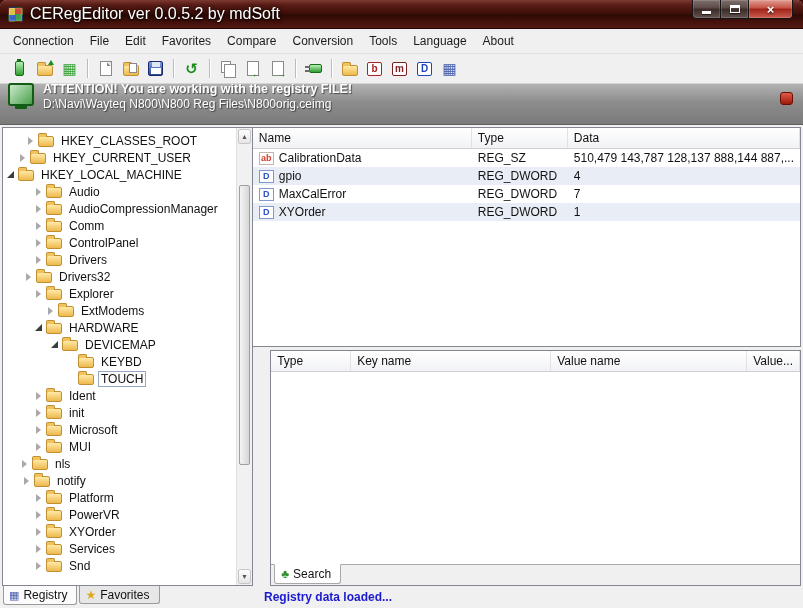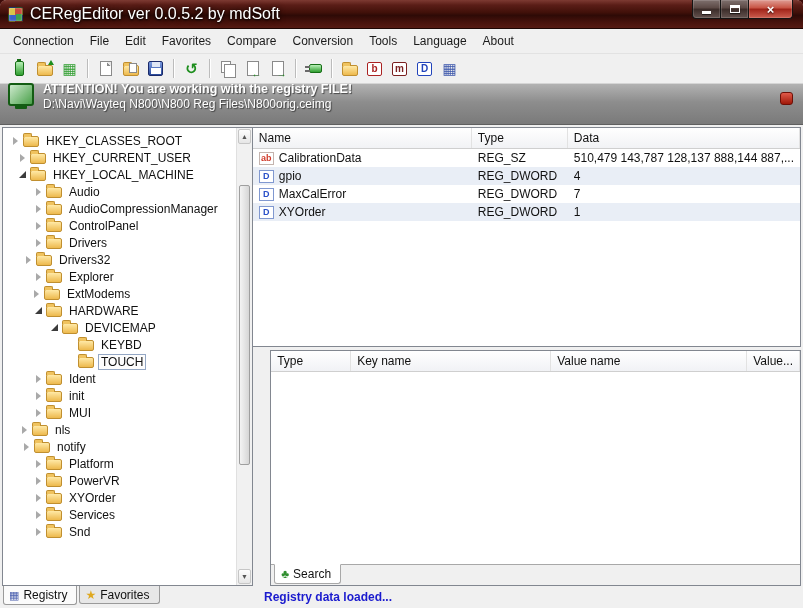--- a/index.html
+++ b/index.html
@@ -237,66 +237,71 @@
       <div class="banner-title" data-name="banner-title">ATTENTION! You are working with the registry FILE!</div>
       <div class="banner-path" data-name="banner-file-path">D:\Navi\Wayteq N800\N800 Reg Files\N800orig.ceimg</div>
     </div>
     <span class="banner-badge" data-name="banner-alert-icon"></span>
   </div>
 
   <div class="content" data-name="main-content">
 
     <div class="tree-panel" data-name="registry-tree-panel">
       <div class="tree-list" data-name="tree-list">
-          <div class="tree-row" data-name="tree-item-hkey-classes-root" style="padding-left: 7px;">
+          <div class="tree-row" data-name="tree-item-hkey-classes-root" style="padding-left: 22px;">
             <span class="exp collapsed" data-name="expander-collapsed-icon"></span>
             <span class="folder" data-name="folder-icon"></span>
             <span class="tree-label" data-name="tree-item-label">HKEY_CLASSES_ROOT</span>
           </div>
           <div class="tree-row" data-name="tree-item-hkey-current-user" style="padding-left: 14px;">
             <span class="exp collapsed" data-name="expander-collapsed-icon"></span>
             <span class="folder" data-name="folder-icon"></span>
             <span class="tree-label" data-name="tree-item-label">HKEY_CURRENT_USER</span>
           </div>
-          <div class="tree-row" data-name="tree-item-hkey-local-machine" style="padding-left: 14px;">
+          <div class="tree-row" data-name="tree-item-hkey-local-machine" style="padding-left: 2px;">
             <span class="exp expanded" data-name="expander-expanded-icon"></span>
             <span class="folder" data-name="folder-icon"></span>
             <span class="tree-label" data-name="tree-item-label">HKEY_LOCAL_MACHINE</span>
           </div>
           <div class="tree-row" data-name="tree-item-audio" style="padding-left: 30px;">
             <span class="exp collapsed" data-name="expander-collapsed-icon"></span>
             <span class="folder" data-name="folder-icon"></span>
             <span class="tree-label" data-name="tree-item-label">Audio</span>
           </div>
           <div class="tree-row" data-name="tree-item-audiocompressionmanager" style="padding-left: 30px;">
             <span class="exp collapsed" data-name="expander-collapsed-icon"></span>
             <span class="folder" data-name="folder-icon"></span>
             <span class="tree-label" data-name="tree-item-label">AudioCompressionManager</span>
           </div>
+          <div class="tree-row" data-name="tree-item-comm" style="padding-left: 30px;">
+            <span class="exp collapsed" data-name="expander-collapsed-icon"></span>
+            <span class="folder" data-name="folder-icon"></span>
+            <span class="tree-label" data-name="tree-item-label">Comm</span>
+          </div>
           <div class="tree-row" data-name="tree-item-controlpanel" style="padding-left: 30px;">
             <span class="exp collapsed" data-name="expander-collapsed-icon"></span>
             <span class="folder" data-name="folder-icon"></span>
             <span class="tree-label" data-name="tree-item-label">ControlPanel</span>
           </div>
           <div class="tree-row" data-name="tree-item-drivers" style="padding-left: 30px;">
             <span class="exp collapsed" data-name="expander-collapsed-icon"></span>
             <span class="folder" data-name="folder-icon"></span>
             <span class="tree-label" data-name="tree-item-label">Drivers</span>
           </div>
           <div class="tree-row" data-name="tree-item-drivers32" style="padding-left: 20px;">
             <span class="exp collapsed" data-name="expander-collapsed-icon"></span>
             <span class="folder" data-name="folder-icon"></span>
             <span class="tree-label" data-name="tree-item-label">Drivers32</span>
           </div>
           <div class="tree-row" data-name="tree-item-explorer" style="padding-left: 30px;">
             <span class="exp collapsed" data-name="expander-collapsed-icon"></span>
             <span class="folder" data-name="folder-icon"></span>
             <span class="tree-label" data-name="tree-item-label">Explorer</span>
           </div>
-          <div class="tree-row" data-name="tree-item-extmodems" style="padding-left: 28px;">
+          <div class="tree-row" data-name="tree-item-extmodems" style="padding-left: 42px;">
             <span class="exp collapsed" data-name="expander-collapsed-icon"></span>
             <span class="folder" data-name="folder-icon"></span>
             <span class="tree-label" data-name="tree-item-label">ExtModems</span>
           </div>
           <div class="tree-row" data-name="tree-item-hardware" style="padding-left: 30px;">
             <span class="exp expanded" data-name="expander-expanded-icon"></span>
             <span class="folder" data-name="folder-icon"></span>
             <span class="tree-label" data-name="tree-item-label">HARDWARE</span>
           </div>
           <div class="tree-row" data-name="tree-item-devicemap" style="padding-left: 46px;">
@@ -316,20 +321,25 @@
           </div>
           <div class="tree-row" data-name="tree-item-ident" style="padding-left: 30px;">
             <span class="exp collapsed" data-name="expander-collapsed-icon"></span>
             <span class="folder" data-name="folder-icon"></span>
             <span class="tree-label" data-name="tree-item-label">Ident</span>
           </div>
           <div class="tree-row" data-name="tree-item-init" style="padding-left: 30px;">
             <span class="exp collapsed" data-name="expander-collapsed-icon"></span>
             <span class="folder" data-name="folder-icon"></span>
             <span class="tree-label" data-name="tree-item-label">init</span>
+          </div>
+          <div class="tree-row" data-name="tree-item-microsoft" style="padding-left: 30px;">
+            <span class="exp collapsed" data-name="expander-collapsed-icon"></span>
+            <span class="folder" data-name="folder-icon"></span>
+            <span class="tree-label" data-name="tree-item-label">Microsoft</span>
           </div>
           <div class="tree-row" data-name="tree-item-mui" style="padding-left: 30px;">
             <span class="exp collapsed" data-name="expander-collapsed-icon"></span>
             <span class="folder" data-name="folder-icon"></span>
             <span class="tree-label" data-name="tree-item-label">MUI</span>
           </div>
           <div class="tree-row" data-name="tree-item-nls" style="padding-left: 16px;">
             <span class="exp collapsed" data-name="expander-collapsed-icon"></span>
             <span class="folder" data-name="folder-icon"></span>
             <span class="tree-label" data-name="tree-item-label">nls</span>

